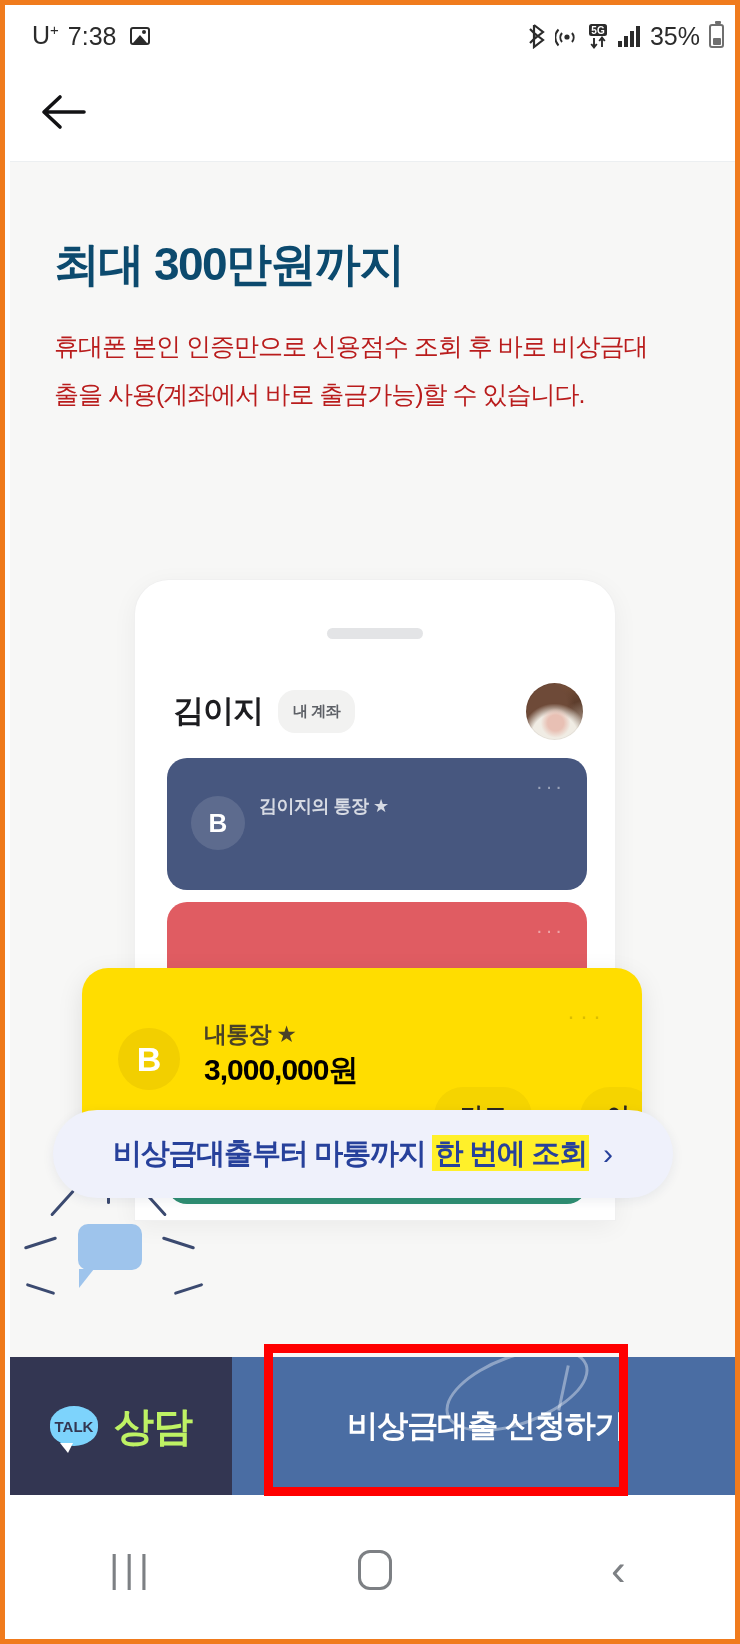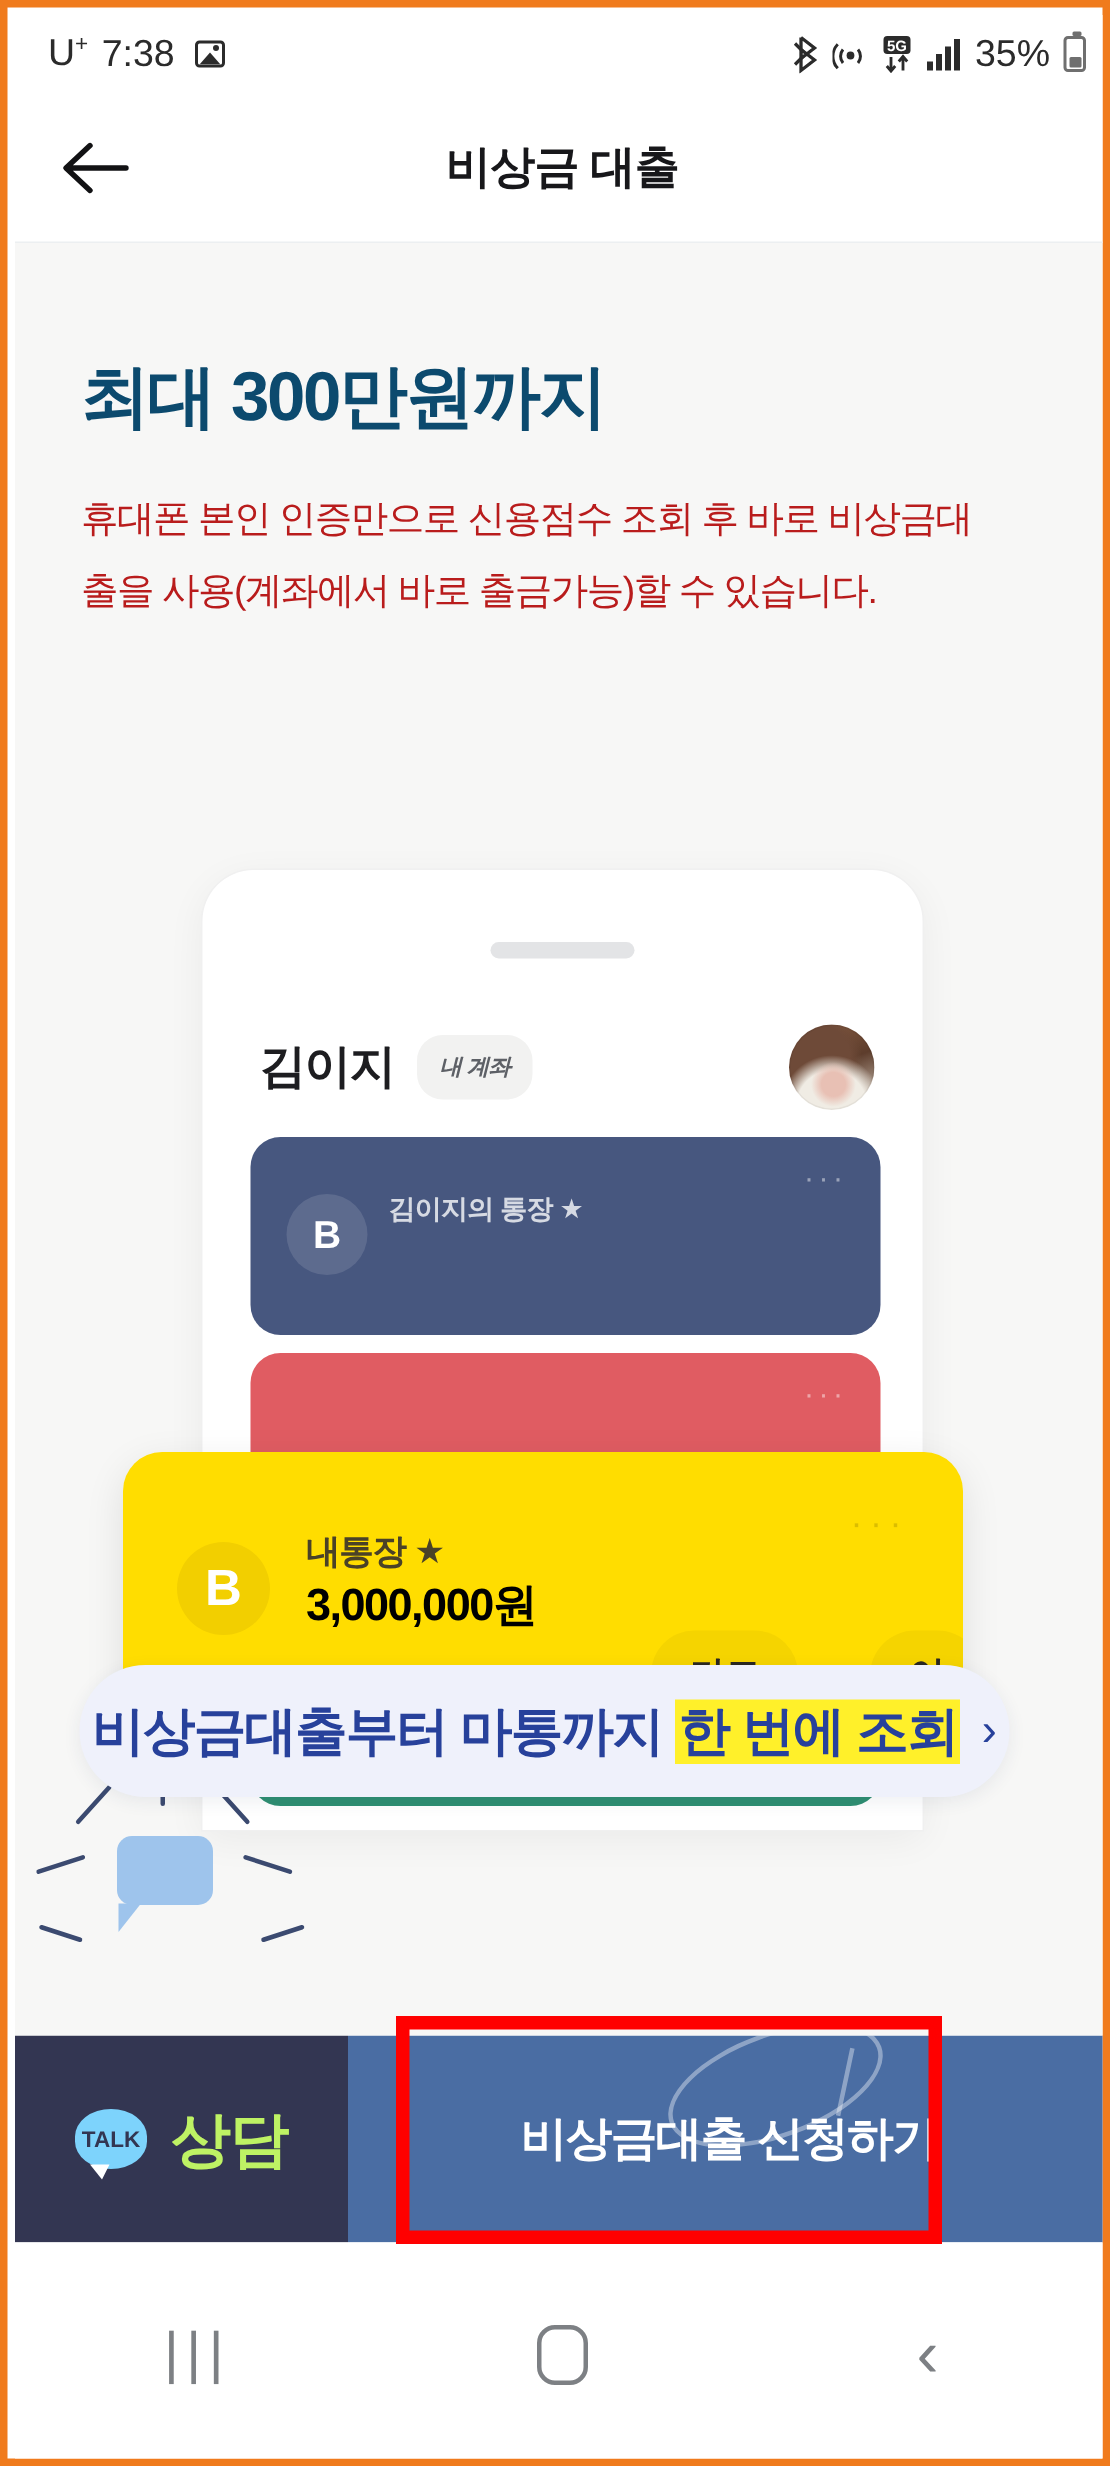--- a/index.html
+++ b/index.html
@@ -101,21 +101,20 @@
   }
   #mock-userrow {
     position:absolute; left:38px; right:32px; top:100px; height:62px;
     display:flex; align-items:center;
   }
   #mock-username { font-size:31px; font-weight:700; color:#1d1d20; letter-spacing:-1px; }
   #mock-acctbadge {
     margin-left:15px; background:#f2f2f1; color:#5d6066;
     font-size:15px; font-weight:700; padding:12px 15px; border-radius:17px;
     letter-spacing:-0.5px;
-    font-style:italic;
   }
   #mock-avatar {
     margin-left:auto; width:57px; height:57px; border-radius:50%;
     background:
       radial-gradient(circle at 52% 70%, #e8c0b4 0 16%, rgba(232,192,180,0) 30%),
       radial-gradient(circle at 50% 95%, #f0ece4 0 38%, rgba(240,236,228,0) 55%),
       radial-gradient(circle at 30% 40%, #6e4a38 0 45%, rgba(110,74,56,0) 60%),
       linear-gradient(160deg,#8b5f44 0%,#5d3d2c 48%,#ded5c9 100%);
     box-shadow:inset 0 0 0 1px rgba(0,0,0,0.05);
   }
@@ -197,21 +196,21 @@
   .spark-ray { position:absolute; background:#3b4a70; border-radius:2px; }
 
   
   #promo-banner {
     position:absolute; left:48px; top:1105px; width:620px; height:88px;
     background:#EFF1FB; border-radius:44px;
     display:flex; align-items:center; justify-content:center; gap:14px;
     box-shadow:0 3px 12px rgba(40,50,90,0.08);
     z-index:6; cursor:pointer;
   }
-  #promo-text { font-size:35px; font-weight:700; color:#27419B; letter-spacing:-1.2px; }
+  #promo-text { font-size:29px; font-weight:700; color:#27419B; letter-spacing:-1.2px; }
   #promo-text .hl { background:#FFF02A; padding:2px 2px; }
   #promo-chevron { color:#27419B; font-size:30px; font-weight:400; line-height:1; }
 
   
   #cta-bar {
     position:absolute; left:5px; top:1352px; width:730px; height:138px;
     display:flex; overflow:hidden;
   }
   #cta-consult {
     width:222px; background:#333652;
@@ -303,21 +302,20 @@
       <span class="sb-batt"></span>
     </div>
   </div>
 
   <div id="appbar">
     <div id="back-arrow">
       <svg width="48" height="40" viewBox="0 0 48 40">
         <path d="M44 20 L5 20 M20 5 L4 20 L20 35" fill="none" stroke="#121214" stroke-width="3.6" stroke-linecap="round" stroke-linejoin="round"></path>
       </svg>
     </div>
-    <div id="page-title">비상금 대출</div>
   </div>
 
   <div id="content">
 
     <div id="hero-title">최대 300만원까지</div>
     <div id="hero-desc">휴대폰 본인 인증만으로 신용점수 조회 후 바로 비상금대출을 사용(계좌에서 바로 출금가능)할 수 있습니다.</div>
 
     <div id="phone-mock">
       <div id="mock-notch"></div>
 

